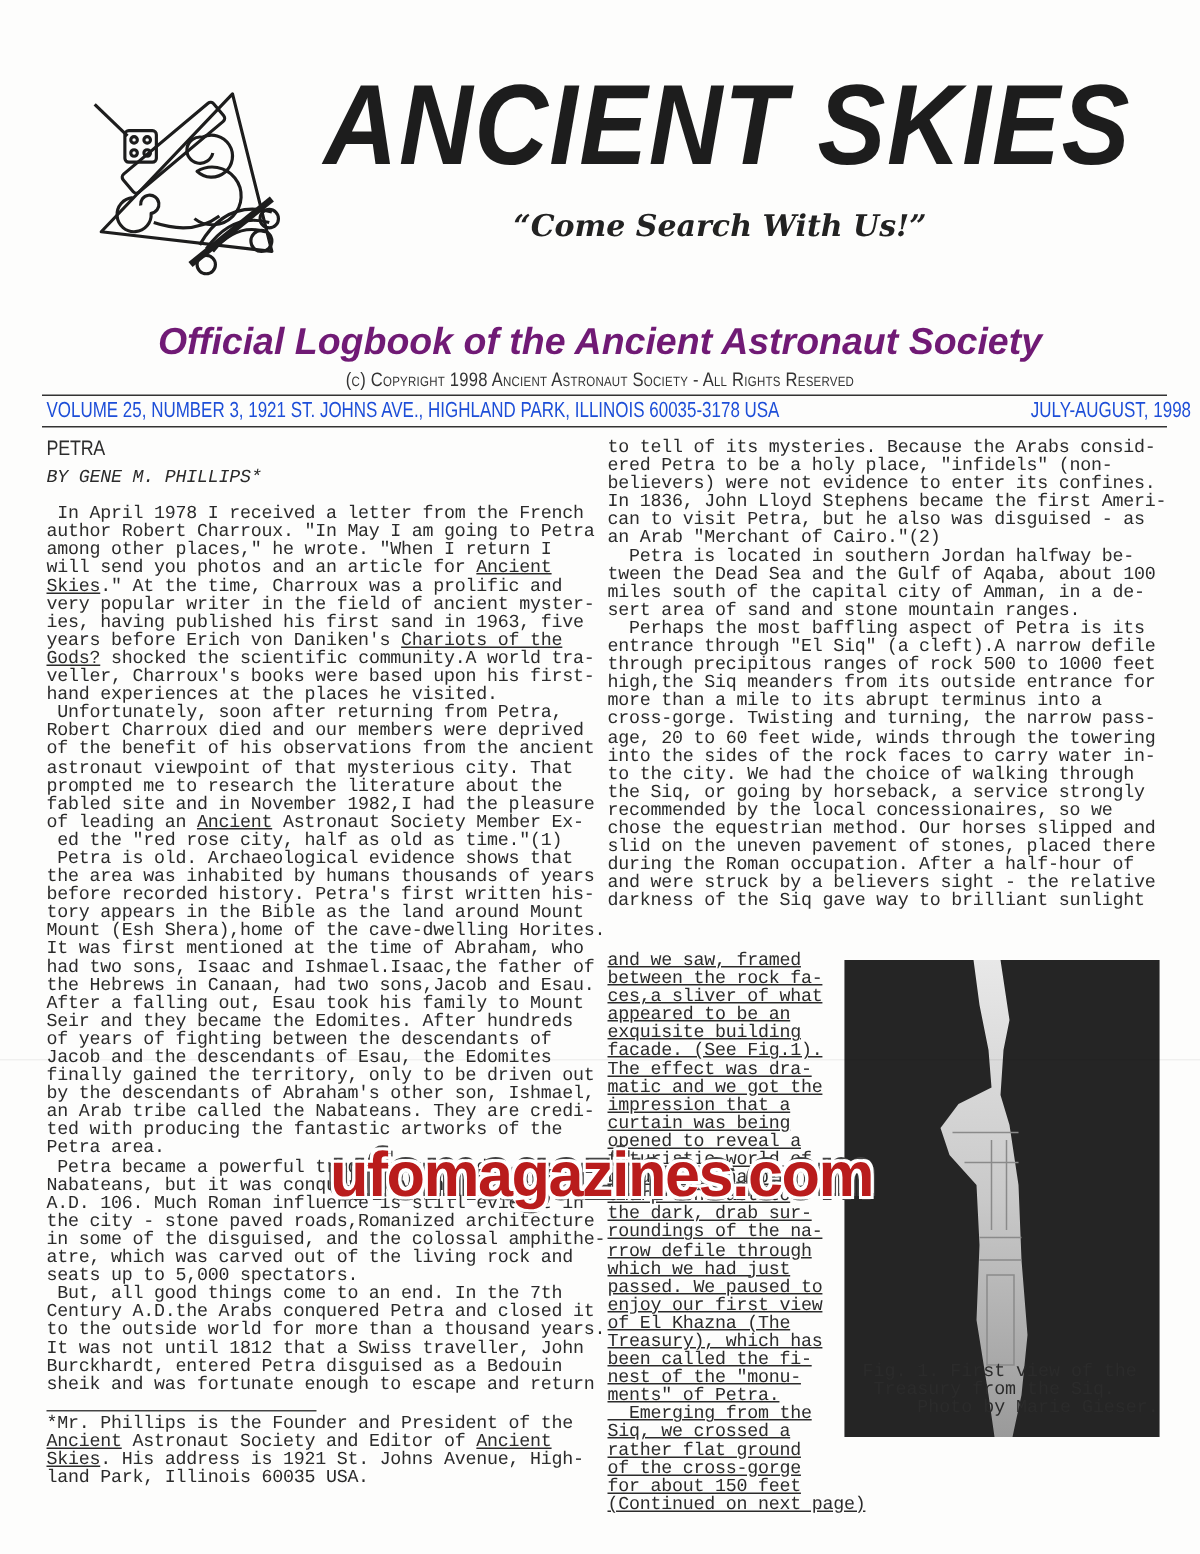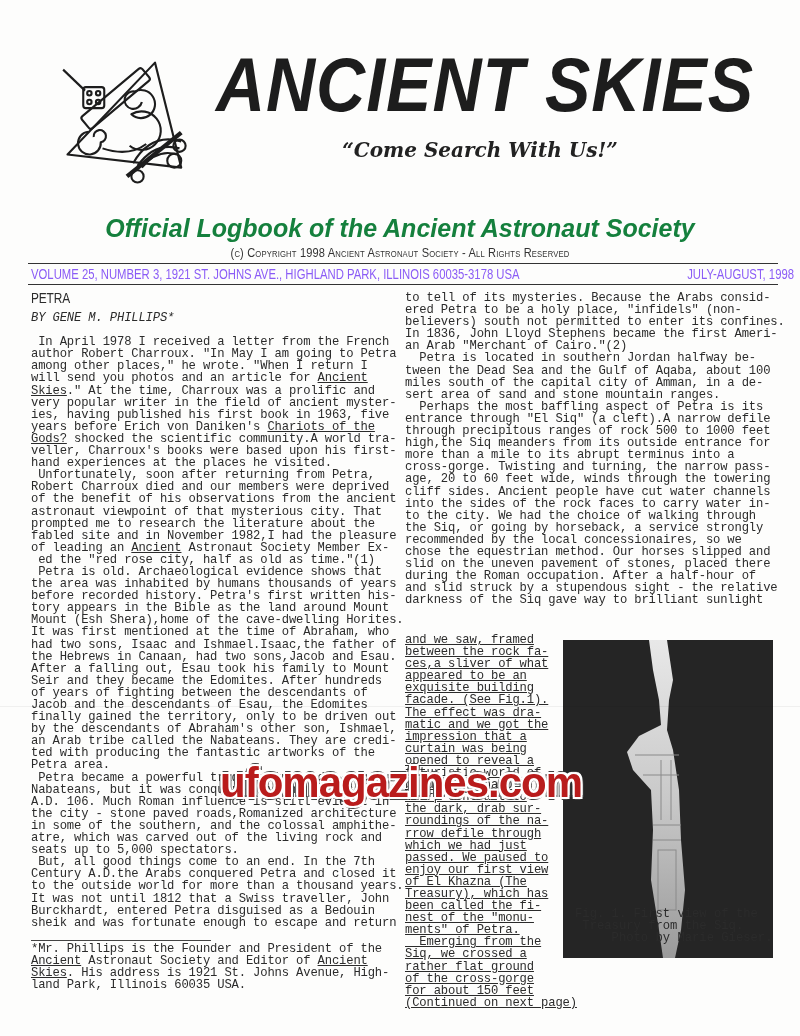--- a/index.html
+++ b/index.html
@@ -14,31 +14,31 @@
     font-size:68px; letter-spacing:1px; color:#1d1d1d; transform:scaleY(1.12); transform-origin:top;
     white-space:nowrap;
   }
   .tagline {
     position:absolute; left:300px; top:138px; width:360px; text-align:center;
     font-family:"DejaVu Serif", serif; font-style:italic; font-weight:bold; font-size:20px; color:#222;
   }
   .subtitle {
     position:absolute; left:40px; top:214px; width:720px; text-align:center;
     font-family:"Liberation Sans", sans-serif; font-weight:bold; font-style:italic;
-    font-size:25px; color:#15803d; white-space:nowrap;
+    font-size:25px; color:#701a75; white-space:nowrap;
   }
   .copyright {
     position:absolute; left:40px; top:245px; width:720px; text-align:center;
     font-family:"Liberation Sans Narrow","Liberation Sans", sans-serif; font-size:13px; color:#333;
     font-variant:small-caps; letter-spacing:0.2px; transform:scaleX(0.85);
   }
   .volbar {
     position:absolute; left:28px; top:263px; width:750px; height:22px;
     border-top:1.5px solid #333; border-bottom:1.5px solid #333;
-    font-family:"Liberation Sans", sans-serif; font-size:14.5px; color:#8b5cf6;
+    font-family:"Liberation Sans", sans-serif; font-size:14.5px; color:#1d4ed8;
     display:flex; justify-content:space-between; align-items:center; padding:0 3px; box-sizing:border-box;
   }
   .volbar span { display:inline-block; transform:scaleX(0.78); transform-origin:left center; white-space:nowrap; }
   .volbar span.right { transform-origin:right center; }
   .col {
     position:absolute; font-family:"Liberation Mono", monospace; font-size:12.2px; line-height:12.1px;
     color:#2b2b2b; letter-spacing:-0.15px;
   }
   .col p { margin:0; white-space:pre; }
   .col-left { left:31px; top:292px; width:362px; }
@@ -105,21 +105,21 @@
 <div class="col col-left">
   <div class="article-title">PETRA</div>
   <p class="byline">BY GENE M. PHILLIPS*</p>
   <div id="left-lines">
       <p> In April 1978 I received a letter from the French</p>
       <p>author Robert Charroux. "In May I am going to Petra</p>
       <p>among other places," he wrote. "When I return I</p>
       <p>will send you photos and an article for <span class="u">Ancient</span></p>
       <p><span class="u">Skies</span>." At the time, Charroux was a prolific and</p>
       <p>very popular writer in the field of ancient myster-</p>
-      <p>ies, having published his first book in 1963, five</p>
+      <p>ies, having published his first sand in 1963, five</p>
       <p>years before Erich von Daniken's <span class="u">Chariots of the</span></p>
       <p><span class="u">Gods?</span> shocked the scientific community.A world tra-</p>
       <p>veller, Charroux's books were based upon his first-</p>
       <p>hand experiences at the places he visited.</p>
       <p> Unfortunately, soon after returning from Petra,</p>
       <p>Robert Charroux died and our members were deprived</p>
       <p>of the benefit of his observations from the ancient</p>
       <p>astronaut viewpoint of that mysterious city. That</p>
       <p>prompted me to research the literature about the</p>
       <p>fabled site and in November 1982,I had the pleasure</p>
@@ -139,21 +139,21 @@
       <p>Jacob and the descendants of Esau, the Edomites</p>
       <p>finally gained the territory, only to be driven out</p>
       <p>by the descendants of Abraham's other son, Ishmael,</p>
       <p>an Arab tribe called the Nabateans. They are credi-</p>
       <p>ted with producing the fantastic artworks of the</p>
       <p>Petra area.</p>
       <p> Petra became a powerful trade center under the</p>
       <p>Nabateans, but it was conquered by the Romans in</p>
       <p>A.D. 106. Much Roman influence is still evident in</p>
       <p>the city - stone paved roads,Romanized architecture</p>
-      <p>in some of the southern, and the colossal amphithe-</p>
+      <p>in some of the disguised, and the colossal amphithe-</p>
       <p>atre, which was carved out of the living rock and</p>
       <p>seats up to 5,000 spectators.</p>
       <p> But, all good things come to an end. In the 7th</p>
       <p>Century A.D.the Arabs conquered Petra and closed it</p>
       <p>to the outside world for more than a thousand years.</p>
       <p>It was not until 1812 that a Swiss traveller, John</p>
       <p>Burckhardt, entered Petra disguised as a Bedouin</p>
       <p>sheik and was fortunate enough to escape and return</p>
     </div>
   <div class="footnote-rule"></div>
@@ -162,43 +162,43 @@
       <p><span class="u">Ancient</span> Astronaut Society and Editor of <span class="u">Ancient</span></p>
       <p><span class="u">Skies</span>. His address is 1921 St. Johns Avenue, High-</p>
       <p>land Park, Illinois 60035 USA.</p>
     </div>
 </div>
 
 <div class="col col-right">
   <div id="right-lines">
       <p>to tell of its mysteries. Because the Arabs consid-</p>
       <p>ered Petra to be a holy place, "infidels" (non-</p>
-      <p>believers) south not permitted to enter its confines.</p>
+      <p>believers) were not evidence to enter its confines.</p>
       <p>In 1836, John Lloyd Stephens became the first Ameri-</p>
+      <p>can to visit Petra, but he also was disguised - as</p>
       <p>an Arab "Merchant of Cairo."(2)</p>
       <p>  Petra is located in southern Jordan halfway be-</p>
       <p>tween the Dead Sea and the Gulf of Aqaba, about 100</p>
       <p>miles south of the capital city of Amman, in a de-</p>
       <p>sert area of sand and stone mountain ranges.</p>
       <p>  Perhaps the most baffling aspect of Petra is its</p>
       <p>entrance through "El Siq" (a cleft).A narrow defile</p>
       <p>through precipitous ranges of rock 500 to 1000 feet</p>
       <p>high,the Siq meanders from its outside entrance for</p>
       <p>more than a mile to its abrupt terminus into a</p>
       <p>cross-gorge. Twisting and turning, the narrow pass-</p>
       <p>age, 20 to 60 feet wide, winds through the towering</p>
-      <p>cliff sides. Ancient people have cut water channels</p>
       <p>into the sides of the rock faces to carry water in-</p>
       <p>to the city. We had the choice of walking through</p>
       <p>the Siq, or going by horseback, a service strongly</p>
       <p>recommended by the local concessionaires, so we</p>
       <p>chose the equestrian method. Our horses slipped and</p>
       <p>slid on the uneven pavement of stones, placed there</p>
       <p>during the Roman occupation. After a half-hour of</p>
-      <p>and slid struck by a stupendous sight - the relative</p>
+      <p>and were struck by a believers sight - the relative</p>
       <p>darkness of the Siq gave way to brilliant sunlight</p>
     </div>
 </div>
 
 <div class="col col-narrow">
   <div id="narrow-lines">
       <p>and we saw, framed</p>
       <p>between the rock fa-</p>
       <p>ces,a sliver of what</p>
       <p>appeared to be an</p>

